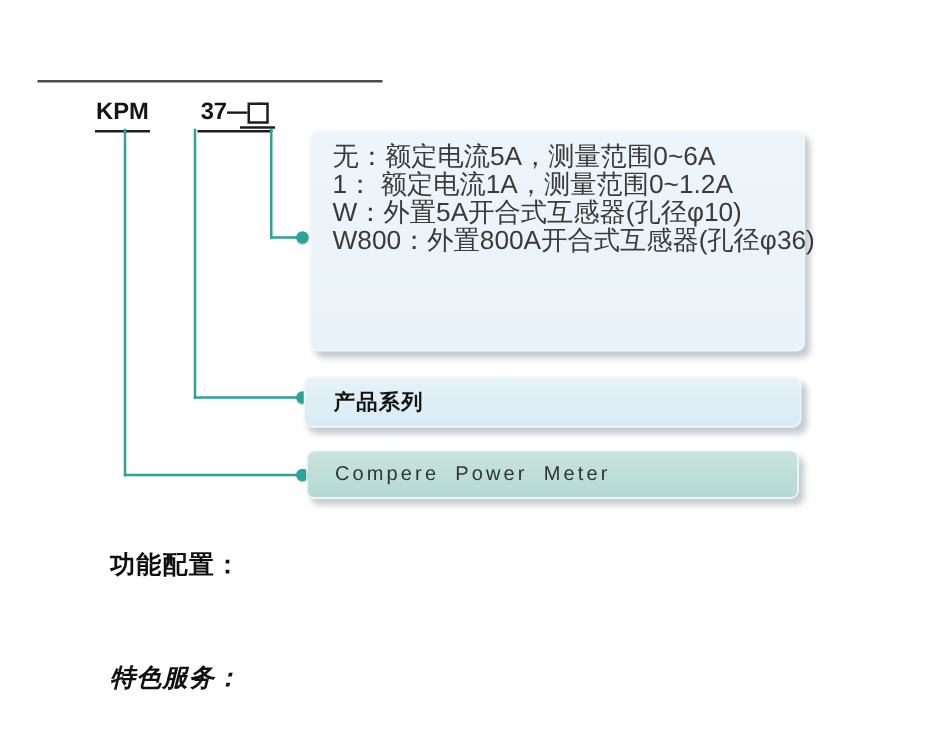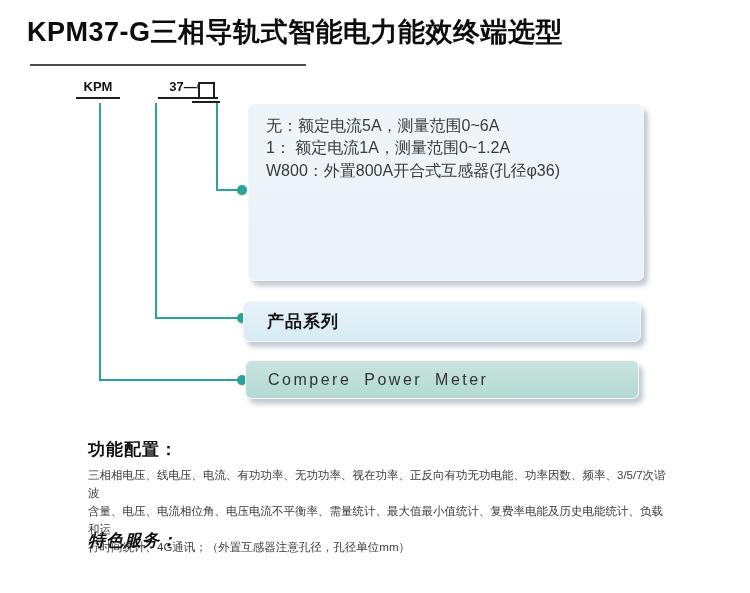--- a/index.html
+++ b/index.html
@@ -7,21 +7,21 @@
     position:relative;width:750px;height:593px;background:#ffffff;
     font-family:"Liberation Sans","DejaVu Sans",sans-serif;overflow:hidden;
   }
   .page-title{
     position:absolute;left:27px;top:14px;margin:0;
     font-size:27px;font-weight:bold;color:#0d0d0d;letter-spacing:0.5px;white-space:nowrap;
   }
   .title-underline{position:absolute;left:30px;top:64px;width:276px;height:2px;background:#4c4c4c;}
 
   .model-seg{
-    position:absolute;top:79px;font-size:13px;font-weight:bold;color:#141414;
+    position:absolute;top:79px;font-size:19px;font-weight:bold;color:#141414;
     text-align:center;border-bottom:2px solid #1e1e1e;padding-bottom:3px;white-space:nowrap;
   }
   .seg-kpm{left:76px;width:44px;}
   .seg-num{left:126px;width:60px;margin-left:32px;}
   .placeholder-square{
     position:absolute;left:198px;top:82px;width:13px;height:13px;
     border:2px solid #1e1e1e;background:#fff;
   }
   .placeholder-underline{position:absolute;left:192px;top:101px;width:28px;height:2px;background:#1e1e1e;}
 
@@ -35,55 +35,54 @@
     position:absolute;border-radius:7px;
     box-shadow:4px 5px 5px rgba(125,138,150,0.45);
     border:1px solid #f2f6f8;box-sizing:border-box;
   }
   .rated-box{
     left:248px;top:104px;width:396px;height:177px;
     background:linear-gradient(180deg,#eef5fa 0%,#e9f2f8 100%);
     padding:10px 10px 0 17px;
   }
   .rated-title{margin:0 0 3px 0;font-size:16px;font-weight:bold;color:#1c1c1c;}
-  .rated-row{font-size:16px;color:#3a3a3a;line-height:22.4px;white-space:nowrap;}
+  .rated-row{font-size:21px;color:#3a3a3a;line-height:22.4px;white-space:nowrap;}
 
   .series-box{
     left:243px;top:301px;width:398px;height:41px;
     background:linear-gradient(180deg,#e6f2f8 0%,#d8ebf4 100%);
     display:flex;align-items:center;
   }
   .series-label{font-size:17px;font-weight:bold;color:#141414;padding-left:23px;letter-spacing:1px;}
 
   .brand-box{
     left:245px;top:360px;width:394px;height:39px;
     background:linear-gradient(180deg,#c9e3de 0%,#b4dad3 100%);
     display:flex;align-items:center;
   }
   .brand-label{font-size:16px;color:#333;padding-left:22px;letter-spacing:2.5px;word-spacing:6px;}
 
   .section-heading{
     position:absolute;left:88px;margin:0;
-    font-size:17px;font-weight:bold;color:#101010;letter-spacing:1px;
+    font-size:20px;font-weight:bold;color:#101010;letter-spacing:1px;
   }
   .h-function{top:438px;}
   .h-service{top:529px;font-style:italic;}
   .section-body{
     position:absolute;left:88px;width:586px;
     font-size:11.5px;color:#3b3b3b;line-height:18px;
   }
   .b-function{top:466px;}
   .b-service{top:559px;}
 </style>
 </head>
 <body>
 
 <div class="page">
 
-  <h1 class="page-title">KPM37-G三相导轨式智能电力能效终端选型</h1>
   <div class="title-underline"></div>
 
   <span class="model-seg seg-kpm">KPM</span>
   <span class="model-seg seg-num">37—G</span>
   <div class="placeholder-square"></div>
   <div class="placeholder-underline"></div>
 
   <div class="tline" style="left:99px;top:103px;width:2px;height:278px;"></div>
   <div class="tline" style="left:99px;top:379px;width:141px;height:2px;"></div>
   <div class="tline" style="left:155px;top:103px;width:2px;height:216px;"></div>
@@ -91,33 +90,29 @@
   <div class="tline" style="left:216px;top:103px;width:2px;height:88px;"></div>
   <div class="tline" style="left:216px;top:189px;width:24px;height:2px;"></div>
 
   <div class="bullet" style="left:237px;top:185px;"></div>
   <div class="bullet" style="left:237px;top:313px;"></div>
   <div class="bullet" style="left:237px;top:375px;"></div>
 
   <div class="callout-box rated-box">
     <div class="rated-row">无：额定电流5A，测量范围0~6A</div>
     <div class="rated-row">1：  额定电流1A，测量范围0~1.2A</div>
+    <div class="rated-row">W：外置5A开合式互感器(孔径φ10)</div>
     <div class="rated-row">W800：外置800A开合式互感器(孔径φ36)</div>
   </div>
 
   <div class="callout-box brand-box">
     <span class="brand-label">Compere Power Meter</span>
   </div>
 
   <div class="callout-box series-box">
     <span class="series-label">产品系列</span>
   </div>
 
   <h2 class="section-heading h-function">功能配置：</h2>
-  <div class="section-body b-function">
-    <div>三相相电压、线电压、电流、有功功率、无功功率、视在功率、正反向有功无功电能、功率因数、频率、3/5/7次谐波</div>
-    <div>含量、电压、电流相位角、电压电流不平衡率、需量统计、最大值最小值统计、复费率电能及历史电能统计、负载和运</div>
-    <div>行时间统计、4G通讯；（外置互感器注意孔径，孔径单位mm）</div>
-  </div>
 
   <h2 class="section-heading h-service">特色服务：</h2>
 
 </div>
 
 </body></html>

